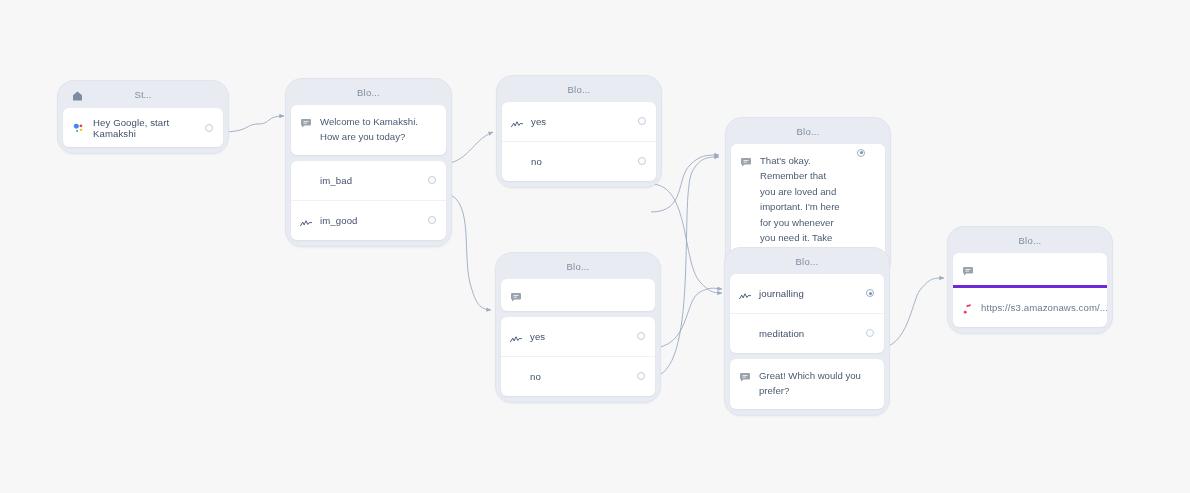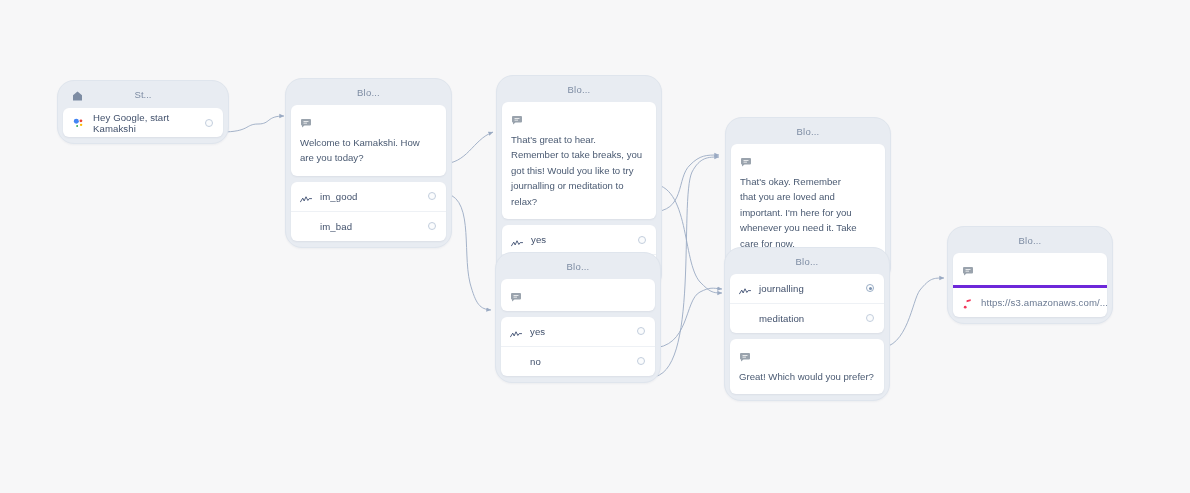--- a/index.html
+++ b/index.html
@@ -58,21 +58,20 @@
     margin-top: 6px;
   }
 
   
   .msg-row {
     display: flex;
     align-items: flex-start;
     padding: 9px 10px 10px 9px;
     gap: 8px;
     position: relative;
-    flex-direction: column;
   }
   .msg-text {
     font-size: 9.6px;
     line-height: 1.62;
     color: #4a5a72;
     flex: 1;
     word-break: break-word;
   }
   .bubble-icon {
     flex: 0 0 auto;
@@ -83,21 +82,21 @@
 
   
   .opt-row {
     display: flex;
     align-items: center;
     gap: 8px;
     padding: 0 10px 0 9px;
     height: 28px;
     position: relative;
   }
-  .opt-row.tall { height: 29px; }
+  .opt-row.tall { height: 39px; }
   .opt-row + .opt-row {
     border-top: 1px solid #eef1f5;
   }
   .opt-label {
     font-size: 9.6px;
     color: #41506b;
     flex: 1;
     letter-spacing: 0.1px;
   }
   .opt-label.link {
@@ -243,50 +242,38 @@
             <path d="M4 4 h16 a2 2 0 0 1 2 2 v9 a2 2 0 0 1 -2 2 H9 l-5 4 v-4 a2 2 0 0 1 -2 -2 V6 a2 2 0 0 1 2 -2 z" fill="#9aa3ad"></path>
             <rect x="7" y="8" width="10" height="1.5" fill="#ffffff"></rect>
             <rect x="7" y="11.5" width="7" height="1.5" fill="#ffffff"></rect>
           </svg>
         </span>
         <span class="msg-text">Welcome to Kamakshi. How are you today?</span>
       </div>
     </div>
     <div class="card">
       <div class="opt-row tall">
+        <span class="intent-spacer"></span>
+        <span class="opt-label">im_bad</span>
+        <span class="port"></span>
+      </div>
+      <div class="opt-row tall">
         <span class="intent-icon">
           <svg viewBox="0 0 26 18" width="12" height="10">
             <path d="M1 13 L6 5 L9 11 L13 2 L17 10 L20 6 L25 6" fill="none" stroke="#2c3e63" stroke-width="1.8" stroke-linecap="round" stroke-linejoin="round"></path>
           </svg>
         </span>
         <span class="opt-label">im_good</span>
         <span class="port"></span>
       </div>
-      <div class="opt-row tall">
-        <span class="intent-spacer"></span>
-        <span class="opt-label">im_bad</span>
-        <span class="port"></span>
-      </div>
     </div>
   </div>
 
   <div class="node" style="left:496px; top:75px; width:166px;">
     <div class="node-title">Blo...</div>
-    <div class="card">
-      <div class="msg-row">
-        <span class="bubble-icon">
-          <svg viewBox="0 0 24 24" width="12" height="12">
-            <path d="M4 4 h16 a2 2 0 0 1 2 2 v9 a2 2 0 0 1 -2 2 H9 l-5 4 v-4 a2 2 0 0 1 -2 -2 V6 a2 2 0 0 1 2 -2 z" fill="#9aa3ad"></path>
-            <rect x="7" y="8" width="10" height="1.5" fill="#ffffff"></rect>
-            <rect x="7" y="11.5" width="7" height="1.5" fill="#ffffff"></rect>
-          </svg>
-        </span>
-        <span class="msg-text">That's great to hear. Remember to take breaks, you got this! Would you like to try journalling or meditation to relax?</span>
-      </div>
-    </div>
     <div class="card">
       <div class="opt-row tall">
         <span class="intent-icon">
           <svg viewBox="0 0 26 18" width="12" height="10">
             <path d="M1 13 L6 5 L9 11 L13 2 L17 10 L20 6 L25 6" fill="none" stroke="#2c3e63" stroke-width="1.8" stroke-linecap="round" stroke-linejoin="round"></path>
           </svg>
         </span>
         <span class="opt-label">yes</span>
         <span class="port"></span>
       </div>

